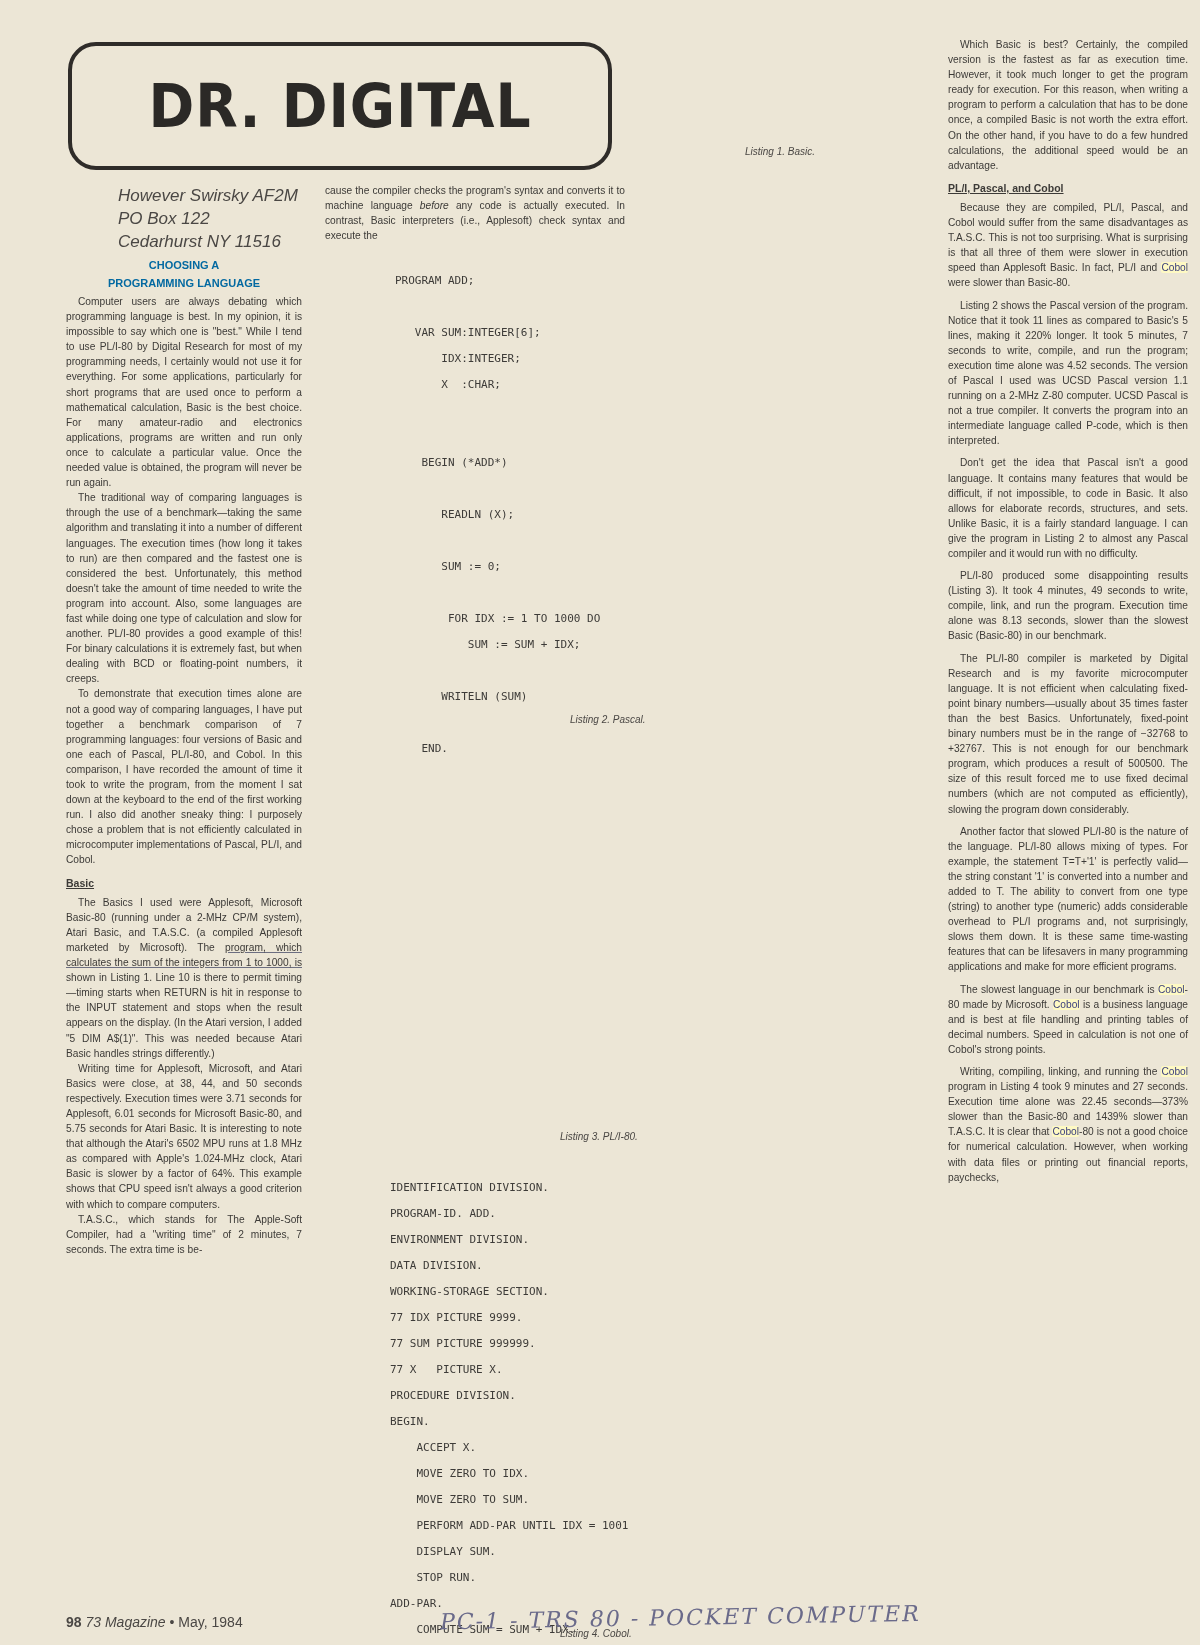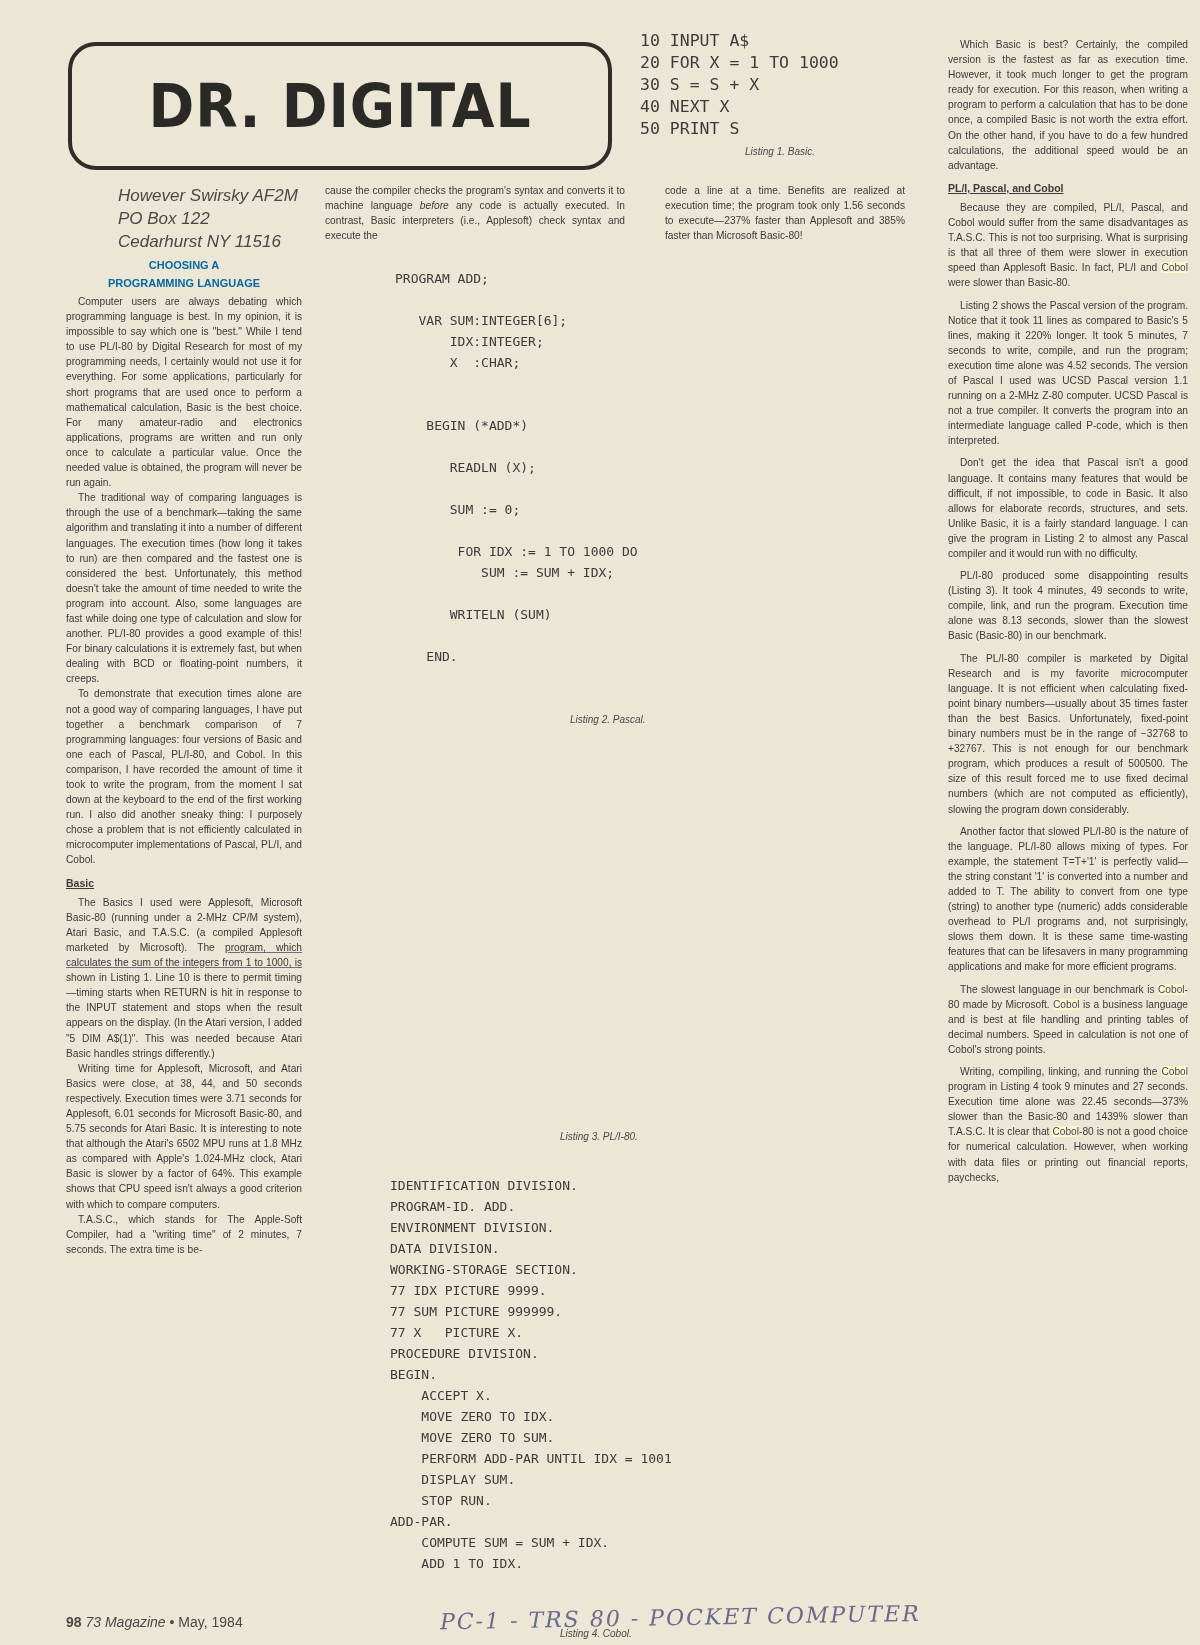--- a/index.html
+++ b/index.html
@@ -46,21 +46,21 @@
   .col2 { left: 325px; top: 183px; width: 300px; }
   .col3 { left: 665px; top: 183px; width: 240px; }
   .col4 { left: 948px; top: 37px; width: 240px; }
 
   .hl { background: #fef9c3; color: #3a3f7c; border-radius: 2px; }
   .ul { text-decoration: underline; text-decoration-color: #6c6e80; }
 
   .code {
     position: absolute;
     font-family: "DejaVu Sans Mono", monospace;
-    font-size: 13px; color: #3d3b38; white-space: pre; line-height: 21px;
+    font-size: 11px; color: #3d3b38; white-space: pre; line-height: 26px;
   }
   .caption {
     position: absolute; font-style: italic; font-size: 10px; color: #4a4744;
   }
 
   .footer {
     position: absolute; left: 66px; top: 1614px; font-size: 14px; color: #4a4744;
   }
   .footer .num { font-weight: bold; }
   .footer .mag { font-style: italic; }
@@ -96,29 +96,21 @@
     <h3>Basic</h3>
     <p><span>The Basics I used were Applesoft, Microsoft Basic-80 (running under a 2-MHz CP/M system), Atari Basic, and T.A.S.C. (a compiled Applesoft marketed by Microsoft). The </span><span class="ul">program, which calculates the sum of the integers from 1 to 1000, is</span><span> shown in Listing 1. Line 10 is there to permit timing—timing starts when RETURN is hit in response to the INPUT statement and stops when the result appears on the display. (In the Atari version, I added "5 DIM A$(1)". This was needed because Atari Basic handles strings differently.)</span></p>
     <p>Writing time for Applesoft, Microsoft, and Atari Basics were close, at 38, 44, and 50 seconds respectively. Execution times were 3.71 seconds for Applesoft, 6.01 seconds for Microsoft Basic-80, and 5.75 seconds for Atari Basic. It is interesting to note that although the Atari's 6502 MPU runs at 1.8 MHz as compared with Apple's 1.024-MHz clock, Atari Basic is slower by a factor of 64%. This example shows that CPU speed isn't always a good criterion with which to compare computers.</p>
     <p>T.A.S.C., which stands for The Apple-Soft Compiler, had a "writing time" of 2 minutes, 7 seconds. The extra time is be-</p>
   </div>
 
   <div class="col col2">
     <p style="text-indent:0"><span>cause the compiler checks the program's syntax and converts it to machine language </span><em>before</em><span> any code is actually executed. In contrast, Basic interpreters (i.e., Applesoft) check syntax and execute the</span></p>
   </div>
 
-  <div class="col col3">
-    <p style="text-indent:0">code a line at a time. Benefits are realized at execution time; the program took only 1.56 seconds to execute—237% faster than Applesoft and 385% faster than Microsoft Basic-80!</p>
-  </div>
 
-  <div class="code" style="left:640px; top:30px; font-size:16.5px; line-height:22px;">10 INPUT A$
-20 FOR X = 1 TO 1000
-30 S = S + X
-40 NEXT X
-50 PRINT S</div>
   <div class="caption" style="left:745px; top:146px;">Listing 1. Basic.</div>
 
   <div class="code" style="left:395px; top:268px;">PROGRAM ADD;
 
    VAR SUM:INTEGER[6];
        IDX:INTEGER;
        X  :CHAR;
 
 
     BEGIN (*ADD*)

